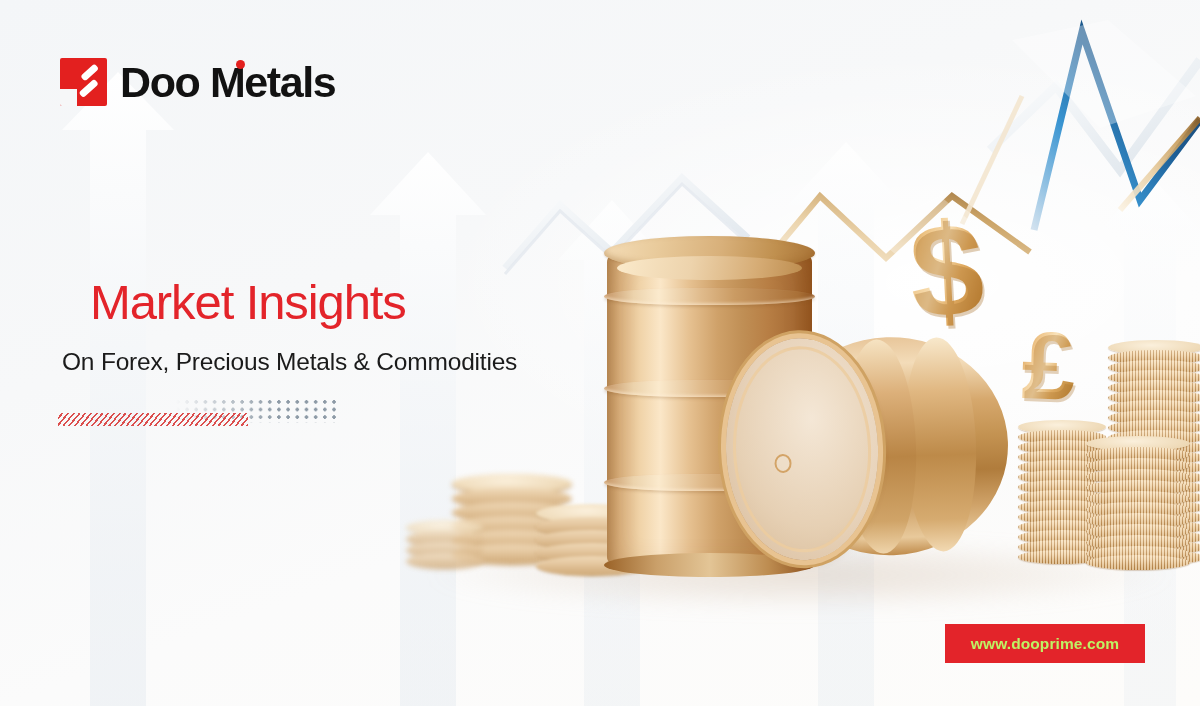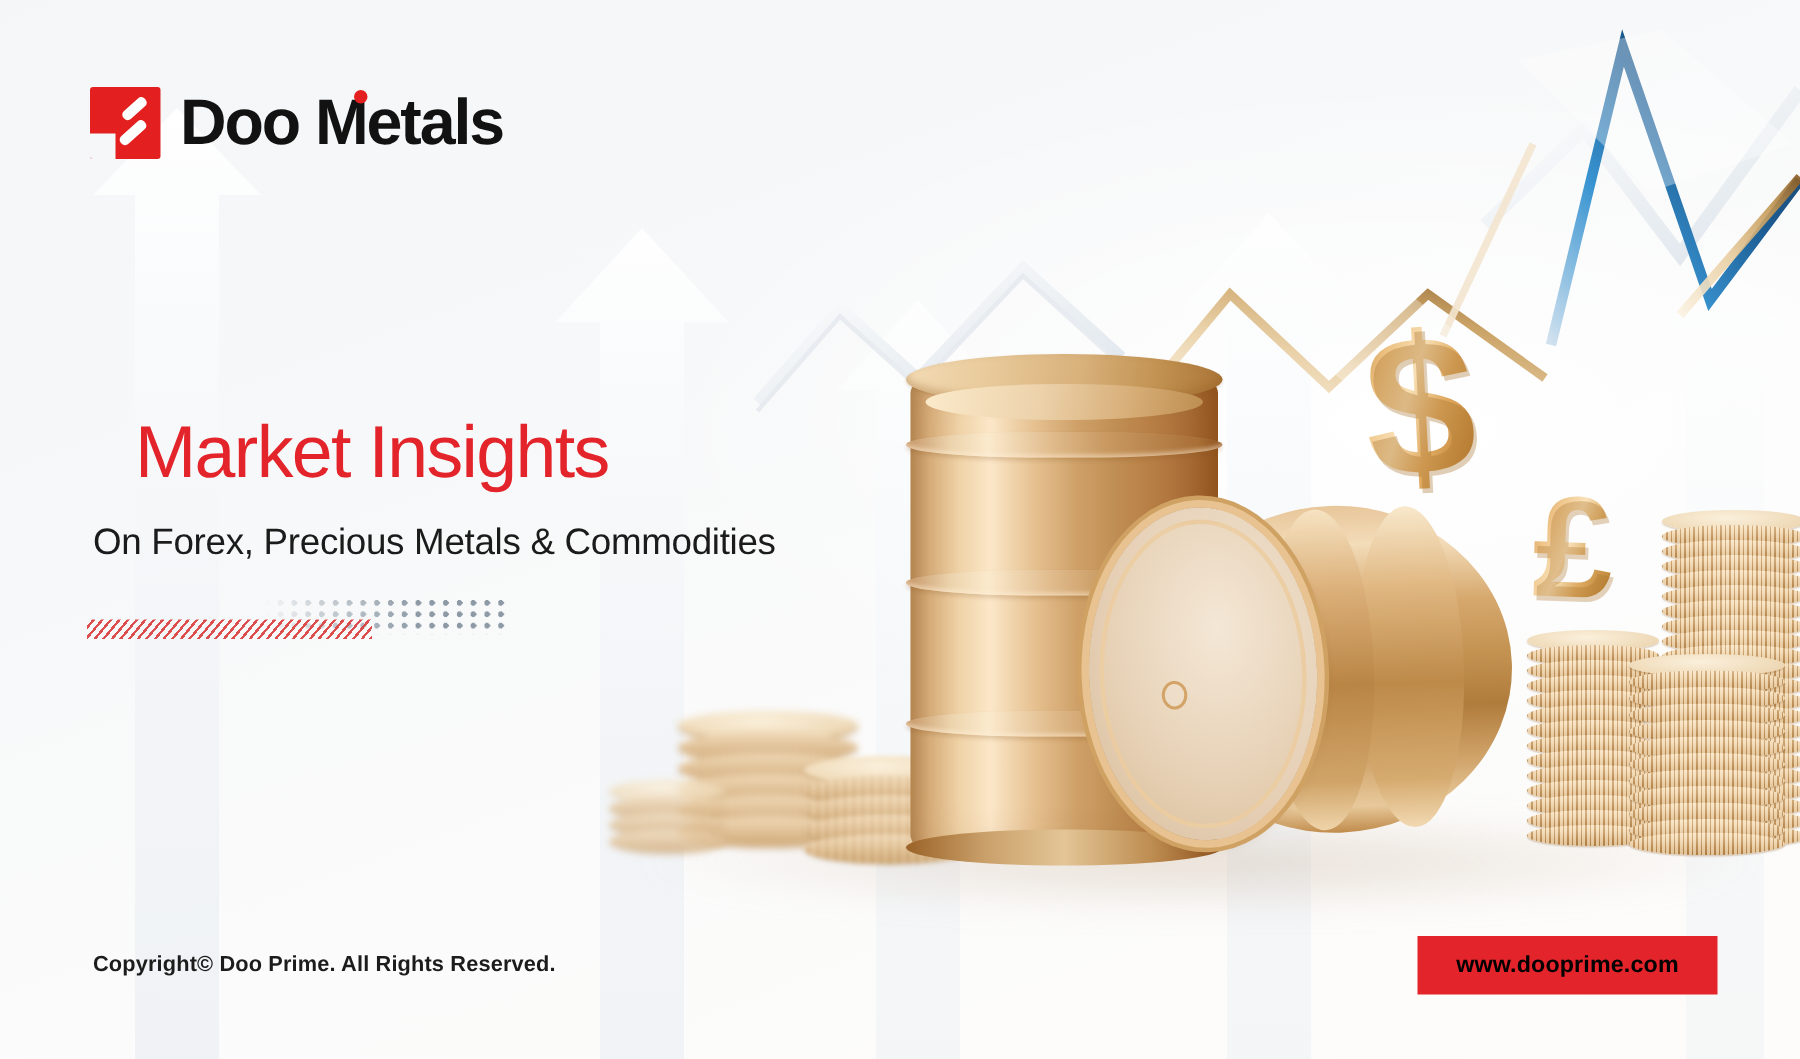--- a/index.html
+++ b/index.html
@@ -219,21 +219,21 @@
     position:absolute; left:62px; top:635px;
     font-size:14.5px; font-weight:bold; letter-spacing:.1px;
     color:#1c1c1c; white-space:nowrap;
   }
   .url-badge {
     position:absolute; left:945px; top:624px; width:200px; height:39px;
     background:#e3242a;
     display:flex; align-items:center; justify-content:center;
   }
   .url-badge span {
-    font-size:15.5px; font-weight:bold; color:#000000; letter-spacing:.1px;
+    font-size:15.5px; font-weight:bold; color:#bef264; letter-spacing:.1px;
   }
 </style>
 </head>
 <body>
 
 <div class="banner">
 
   <div class="bg-arrows">
     <svg width="1200" height="706" viewBox="0 0 1200 706">
       <defs>
@@ -411,19 +411,18 @@
   </div>
 
   <div class="headline">Market Insights</div>
   <div class="subhead">On Forex, Precious Metals &amp; Commodities</div>
 
   <div class="divider">
     <div class="div-dots"></div>
     <div class="div-hatch"></div>
   </div>
 
-  <div class="copyright">Copyright© Doo Prime. All Rights Reserved.</div>
 
   <div class="url-badge">
     <span>www.dooprime.com</span>
   </div>
 
 </div>
 
 </body></html>

